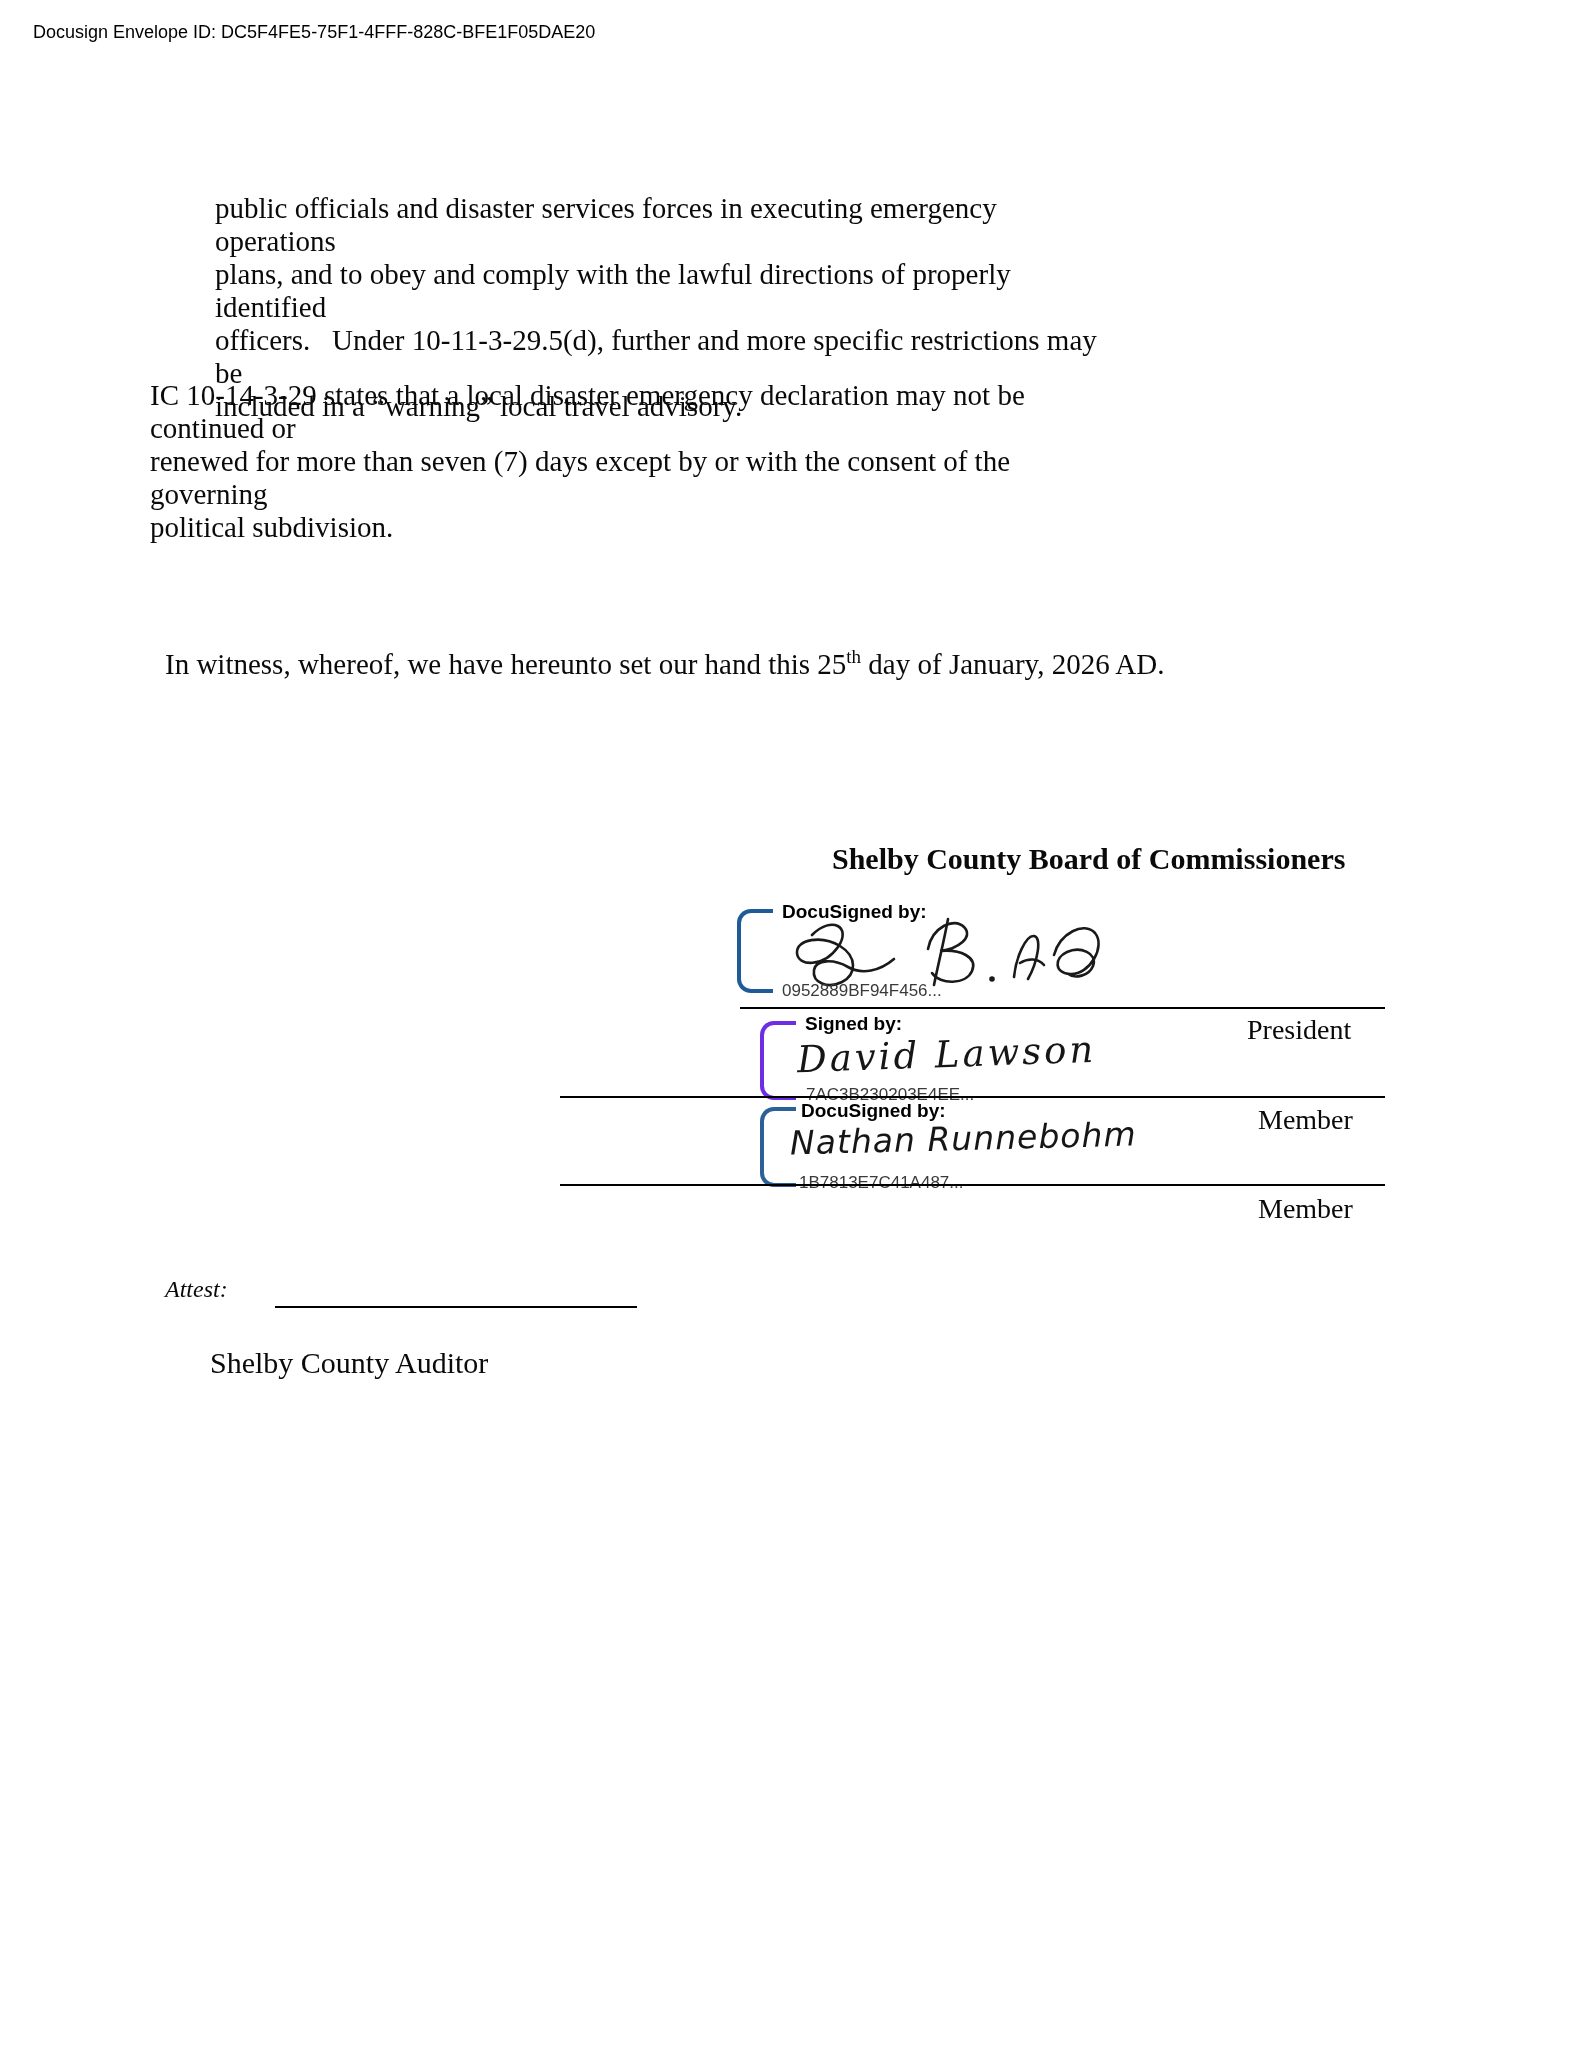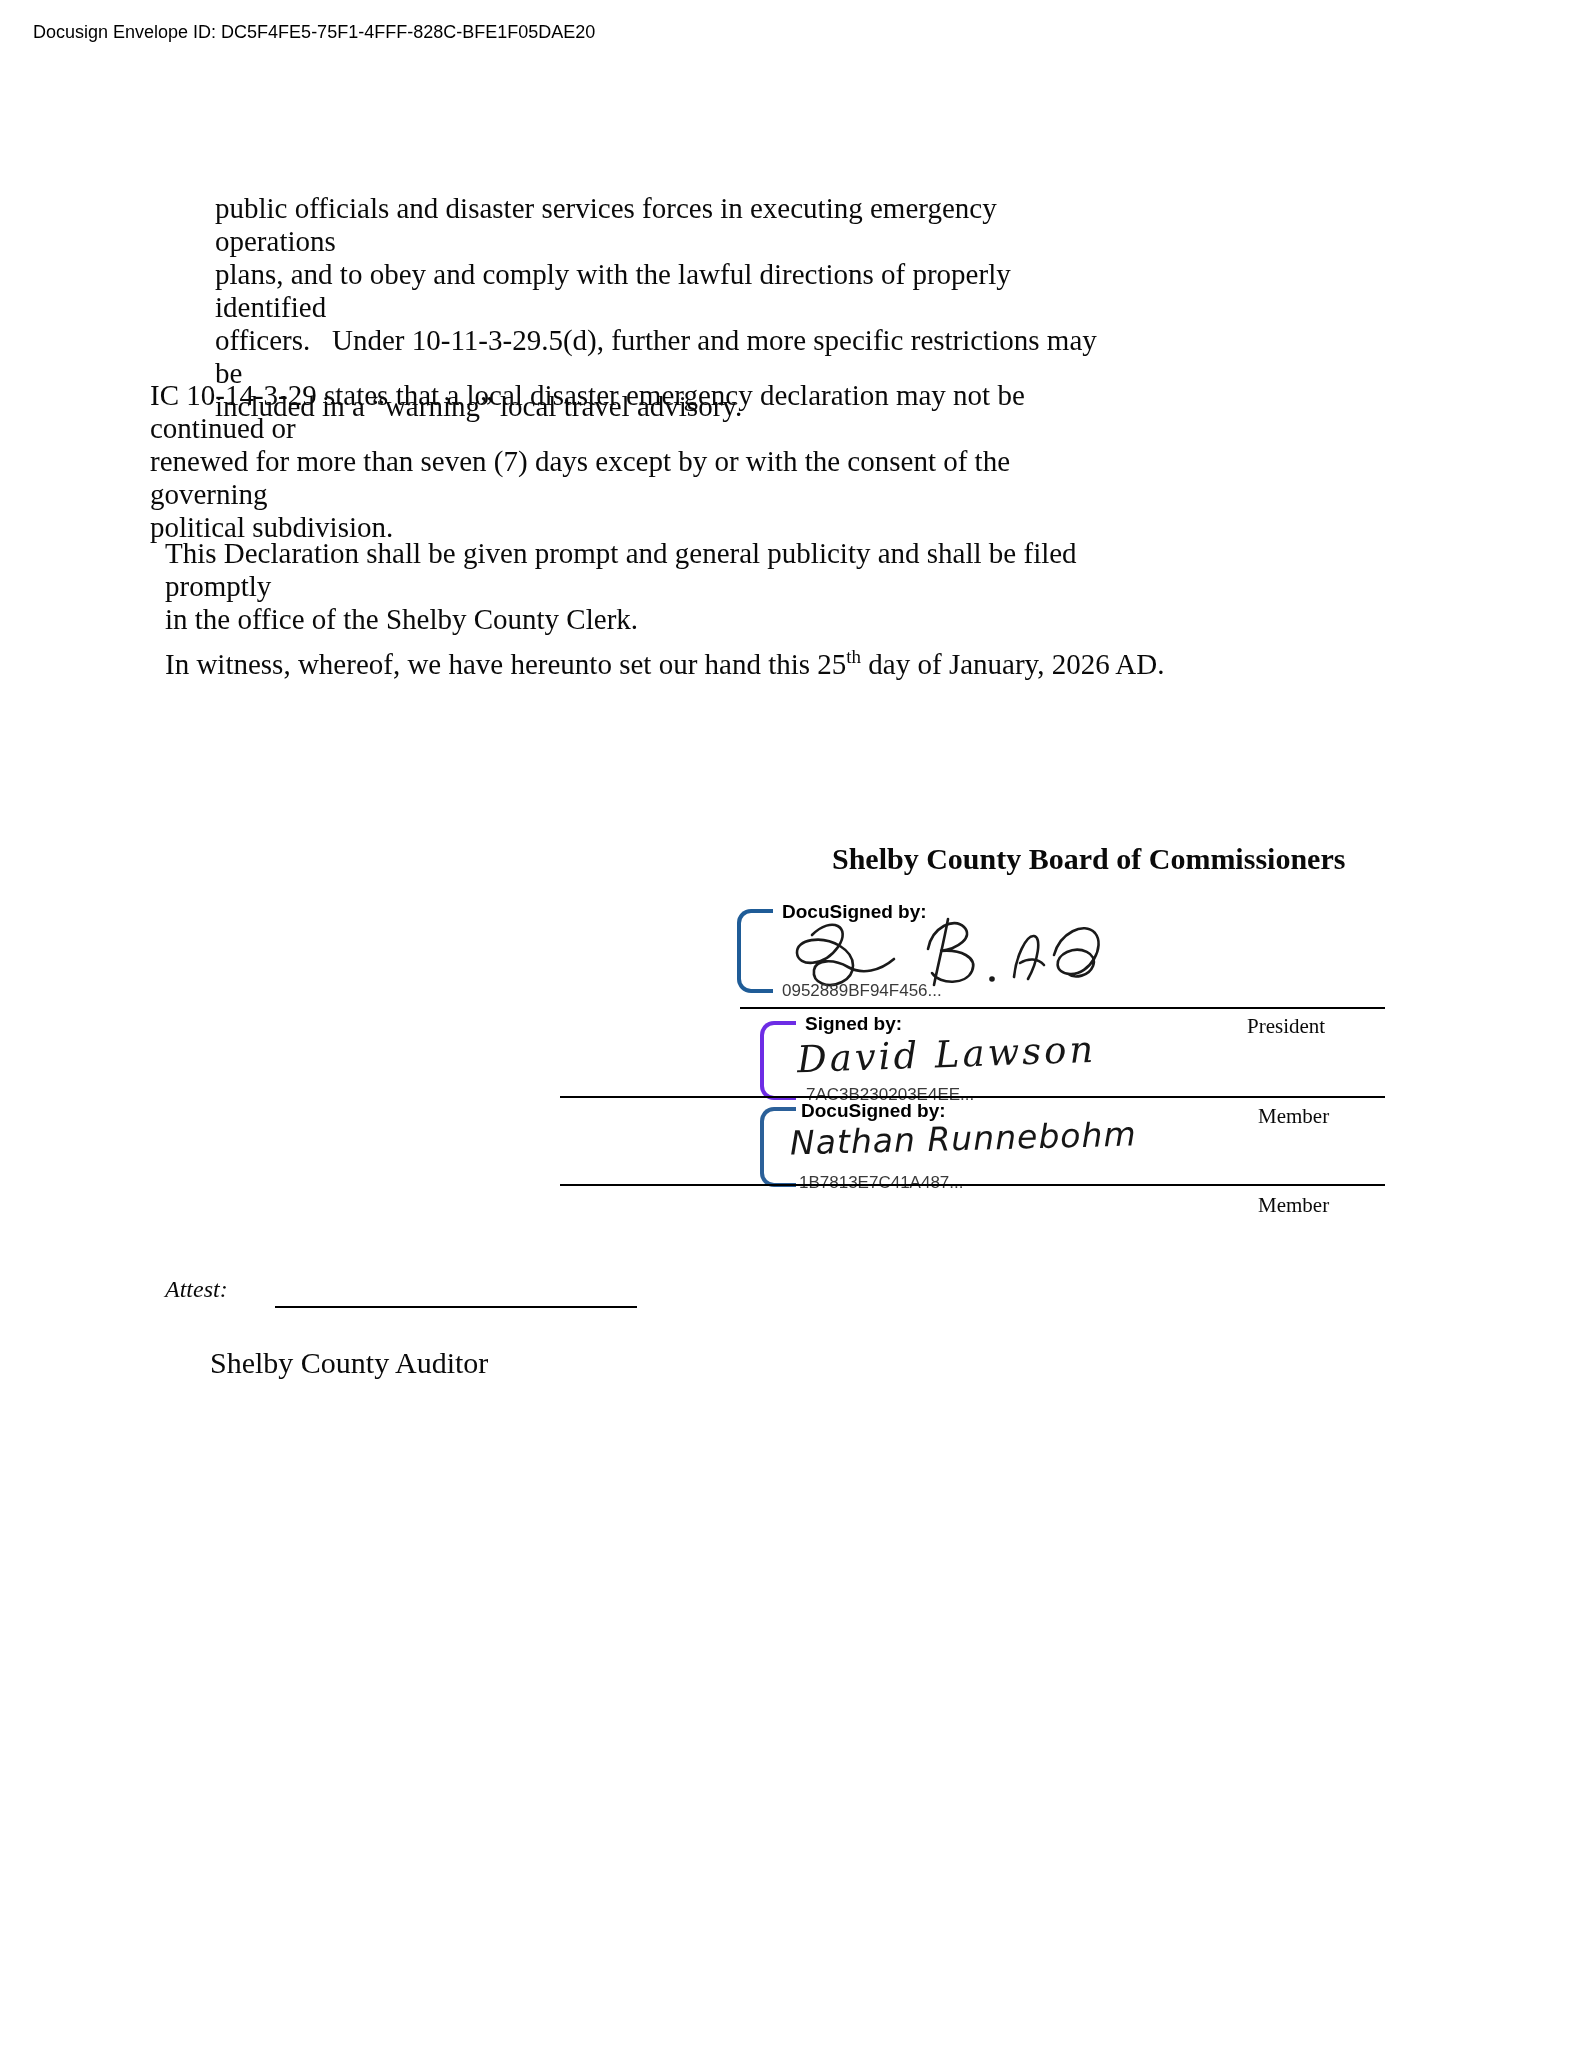--- a/index.html
+++ b/index.html
@@ -45,21 +45,21 @@
     position: absolute;
     border-top: 2px solid #000000;
     height: 0;
   }
   .sig-line-1 { left: 740px; top: 1007px; width: 645px; }
   .sig-line-2 { left: 560px; top: 1096px; width: 825px; }
   .sig-line-3 { left: 560px; top: 1184px; width: 825px; }
   .attest-line { left: 275px; top: 1306px; width: 362px; }
   .role {
     position: absolute;
-    font-size: 21px;
+    font-size: 28px;
     color: #0a0a0a;
     white-space: nowrap;
   }
   .role-president { left: 1247px; top: 1014px; }
   .role-member-1  { left: 1258px; top: 1104px; }
   .role-member-2  { left: 1258px; top: 1193px; }
   .bracket {
     position: absolute;
     border: 4px solid #1f5c97;
     border-right: none;
@@ -141,22 +141,20 @@
 
   <div class="para para-indented">public officials and disaster services forces in executing emergency operations
 plans, and to obey and comply with the lawful directions of properly identified
 officers.   Under 10-11-3-29.5(d), further and more specific restrictions may be
 included in a “warning” local travel advisory.</div>
 
   <div class="para para-2">IC 10-14-3-29 states that a local disaster emergency declaration may not be continued or
 renewed for more than seven (7) days except by or with the consent of the governing
 political subdivision.</div>
 
-  <div class="para para-3">This Declaration shall be given prompt and general publicity and shall be filed promptly
-in the office of the Shelby County Clerk.</div>
 
   <div class="para witness"><span>In witness, whereof, we have hereunto set our hand this 25</span><sup>th</sup><span> day of January, 2026 AD.</span></div>
 
   <div class="board-title">Shelby County Board of Commissioners</div>
 
   <div class="bracket bracket-1" style="border-color: rgb(31, 92, 151);"></div>
   <div class="stamp-label stamp-label-1">DocuSigned by:</div>
   <svg class="sig-scribble" viewBox="0 0 325 92">
     <g fill="none" stroke="#1a1a1a" stroke-width="2.6" stroke-linecap="round">
       <path d="M30 22 C50 2 70 14 56 34 C42 54 16 54 15 40 C14 26 40 22 58 33 C76 44 74 62 60 69 C46 76 30 70 32 57 C34 46 52 46 66 54 C80 62 98 58 112 46"></path>

